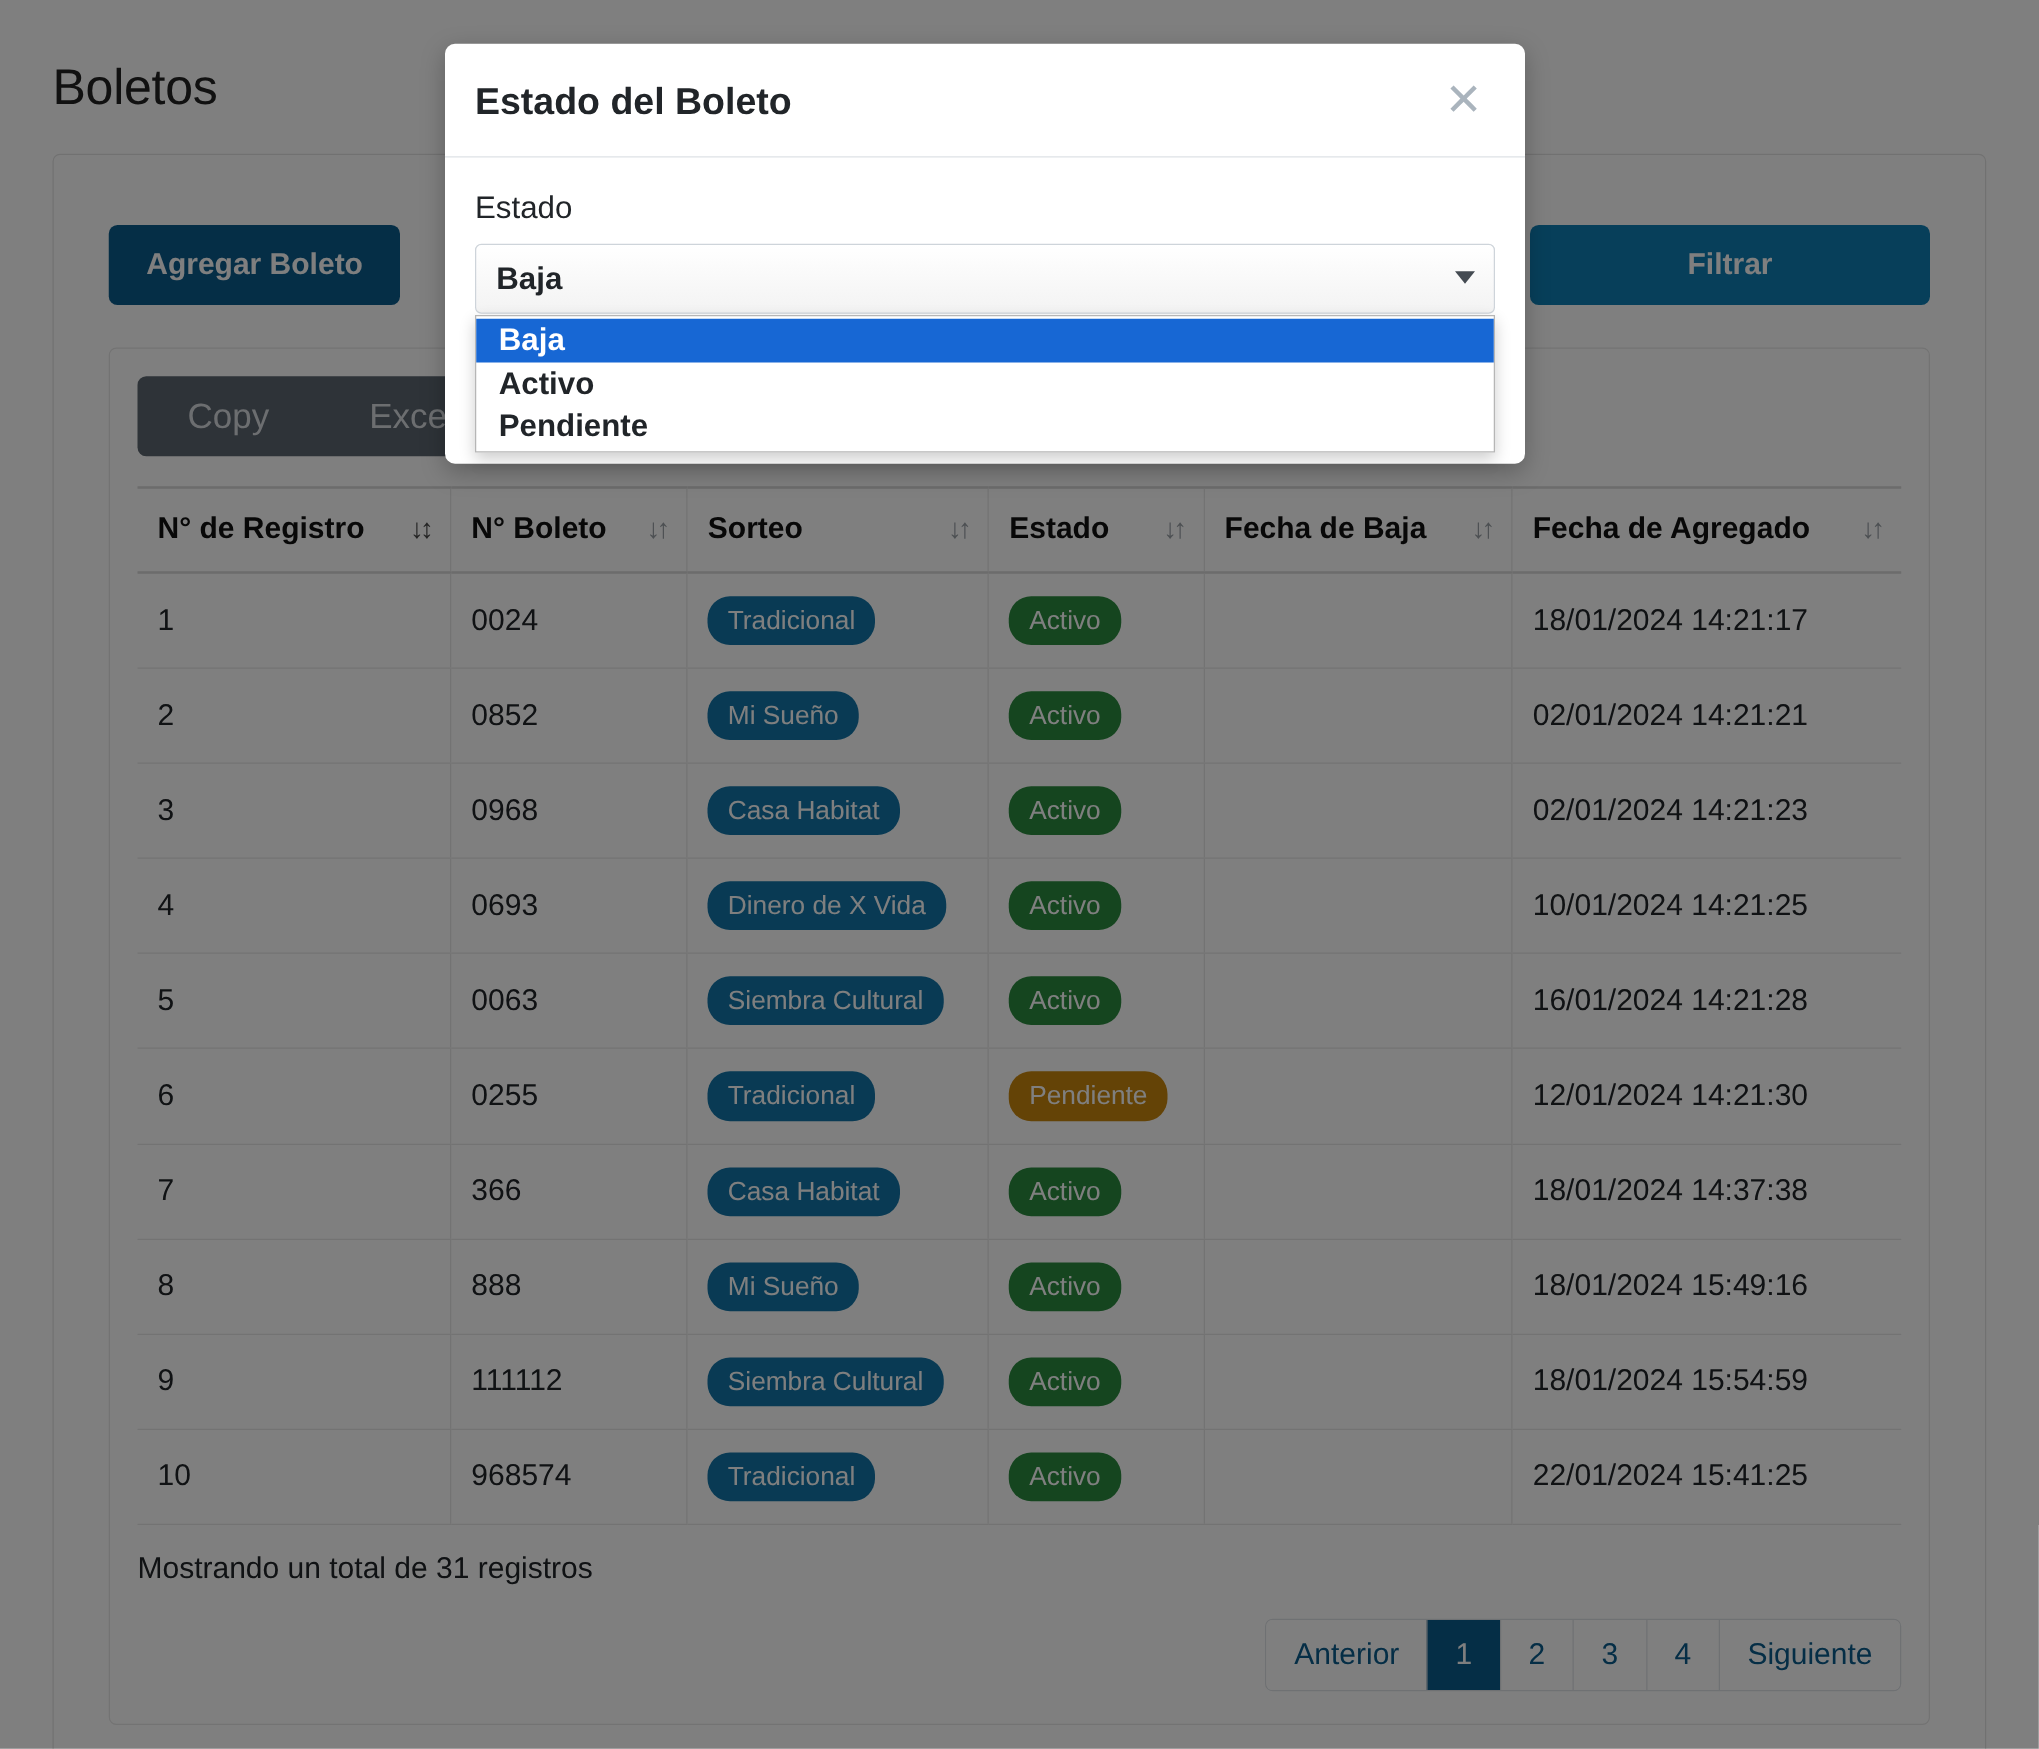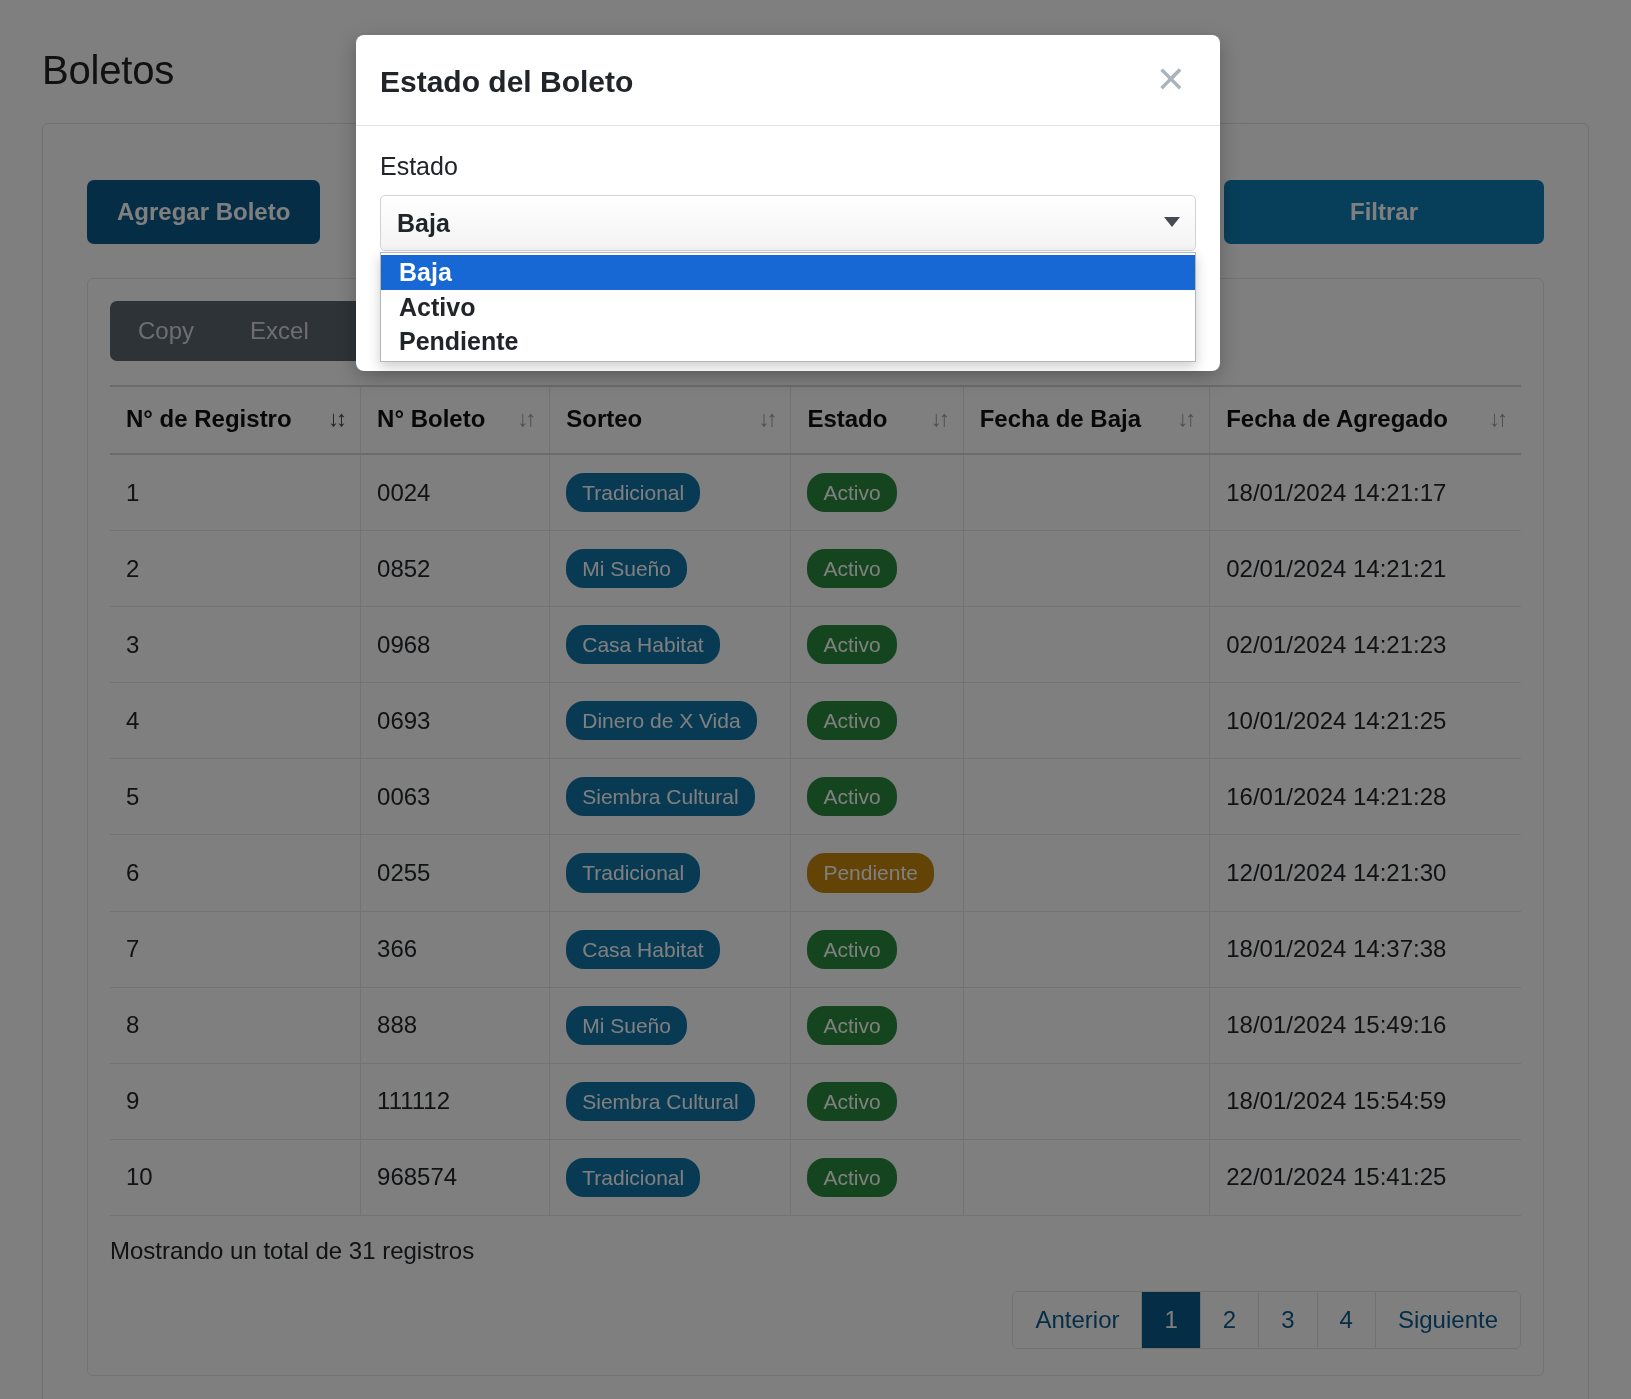--- a/index.html
+++ b/index.html
@@ -135,22 +135,22 @@
   .dt-buttons {
     display: inline-flex;
     background: #5c6670;
     border-radius: 7px;
     overflow: hidden;
   }
   .dt-btn {
     background: transparent;
     border: none;
     color: #d9dde1;
-    font-size: 24px;
-    padding: 16px 28px;
+    font-size: 28px;
+    padding: 16px 40px;
     cursor: pointer;
     font-family: "Liberation Sans", sans-serif;
   }
   .dt-search {
     display: flex; align-items: center; gap: 12px;
     font-size: 24px; color: #212529;
   }
   .dt-search input {
     width: 282px; height: 54px;
     border: 1px solid #ced4da;

